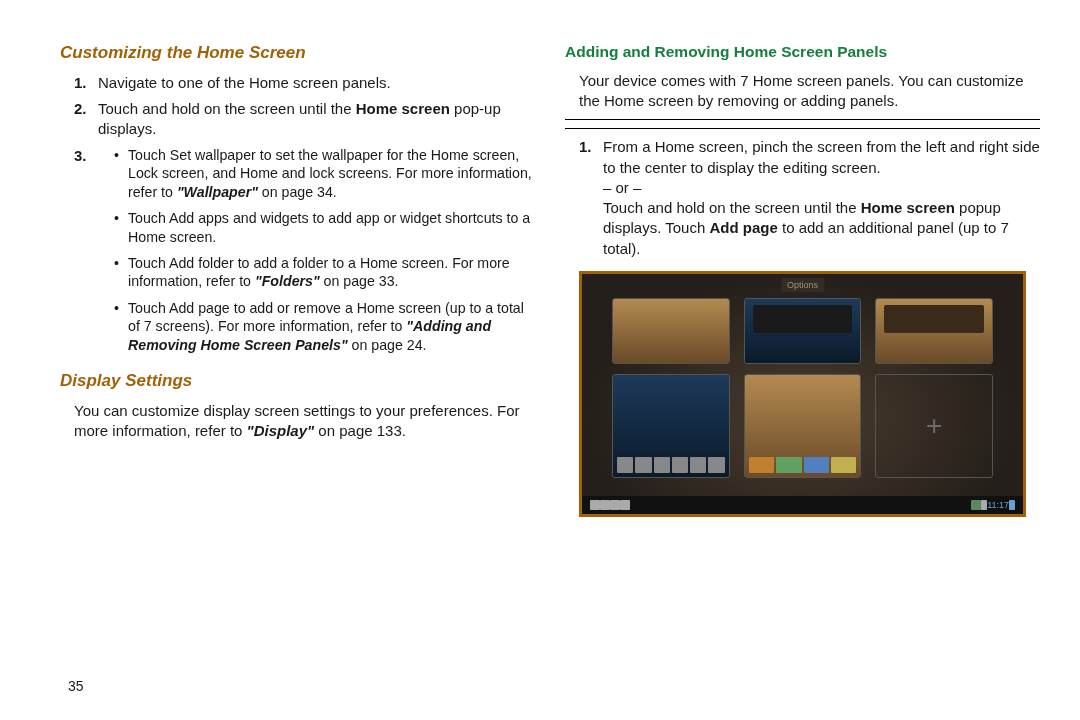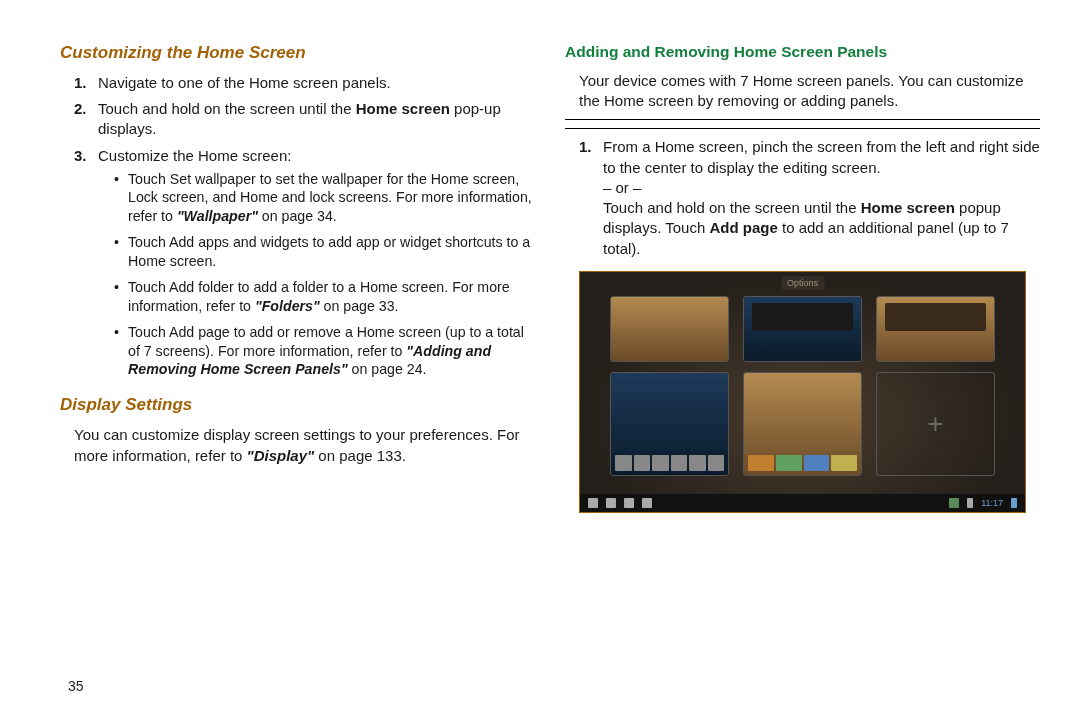--- a/index.html
+++ b/index.html
@@ -98,21 +98,21 @@
     bottom: 26px;
     font-size: 14px;
   }
 
   
   .shot {
     margin: 12px 14px 0 14px;
     background: #bef264;
     height: 240px;
     position: relative;
-    border: 1px solid #a16207;
+    border: 3px solid #a16207;
   }
   .shot-bg {
     position: absolute;
     inset: 0;
     background: radial-gradient(ellipse at 50% 60%, #4a3c2e 0%, #241f1a 70%);
   }
   .panels {
     position: absolute;
     top: 24px;
     left: 30px;
@@ -178,41 +178,41 @@
     position: absolute;
     bottom: 0; left: 0; right: 0;
     height: 18px;
     background: #111;
     display: flex;
     align-items: center;
     justify-content: space-between;
     padding: 0 8px;
     box-sizing: border-box;
   }
-  .nav-left, .nav-right { display: flex; gap: 8px; align-items: center; }
+  .nav-left, .nav-right { display: flex; align-items: center; }
   .nav-bar .ico {
     width: 10px; height: 10px;
     background: #aaa;
     border-radius: 1px;
   }
   .nav-bar .time {
     color: #6aa0d0;
     font-size: 9px;
   }
 </style>
 </head>
 <body>
 
 <div class="page">
   <div class="col">
     <div class="h-red">Customizing the Home Screen</div>
     <ol class="num">
       <li><span class="num-label">1.</span><span>Navigate to one of the Home screen panels.</span></li>
       <li><span class="num-label">2.</span><span>Touch and hold on the screen until the </span><span class="bold">Home screen</span><span> pop-up displays.</span></li>
-      <li><span class="num-label">3.</span><span>Customize the Home screen:</span>
+      <li><span class="num-label">3.</span>
         <ul class="bul">
           <li><span>Touch Set wallpaper to set the wallpaper for the Home screen, Lock screen, and Home and lock screens. For more information, refer to </span><span class="bi">"Wallpaper"</span><span>  on page 34.</span></li>
           <li>Touch Add apps and widgets to add app or widget shortcuts to a Home screen.</li>
           <li><span>Touch Add folder to add a folder to a Home screen. For more information, refer to </span><span class="bi">"Folders"</span><span>  on page 33.</span></li>
           <li><span>Touch Add page to add or remove a Home screen (up to a total of 7 screens). For more information, refer to </span><span class="bi">"Adding and Removing Home Screen Panels"</span><span>  on page 24.</span></li>
         </ul>
       </li>
     </ol>
     <div class="h-red" style="margin-top:16px">Display Settings</div>
     <div class="para"><span>You can customize display screen settings to your preferences. For more information, refer to </span><span class="bi">"Display"</span><span>  on page 133.</span></div>

